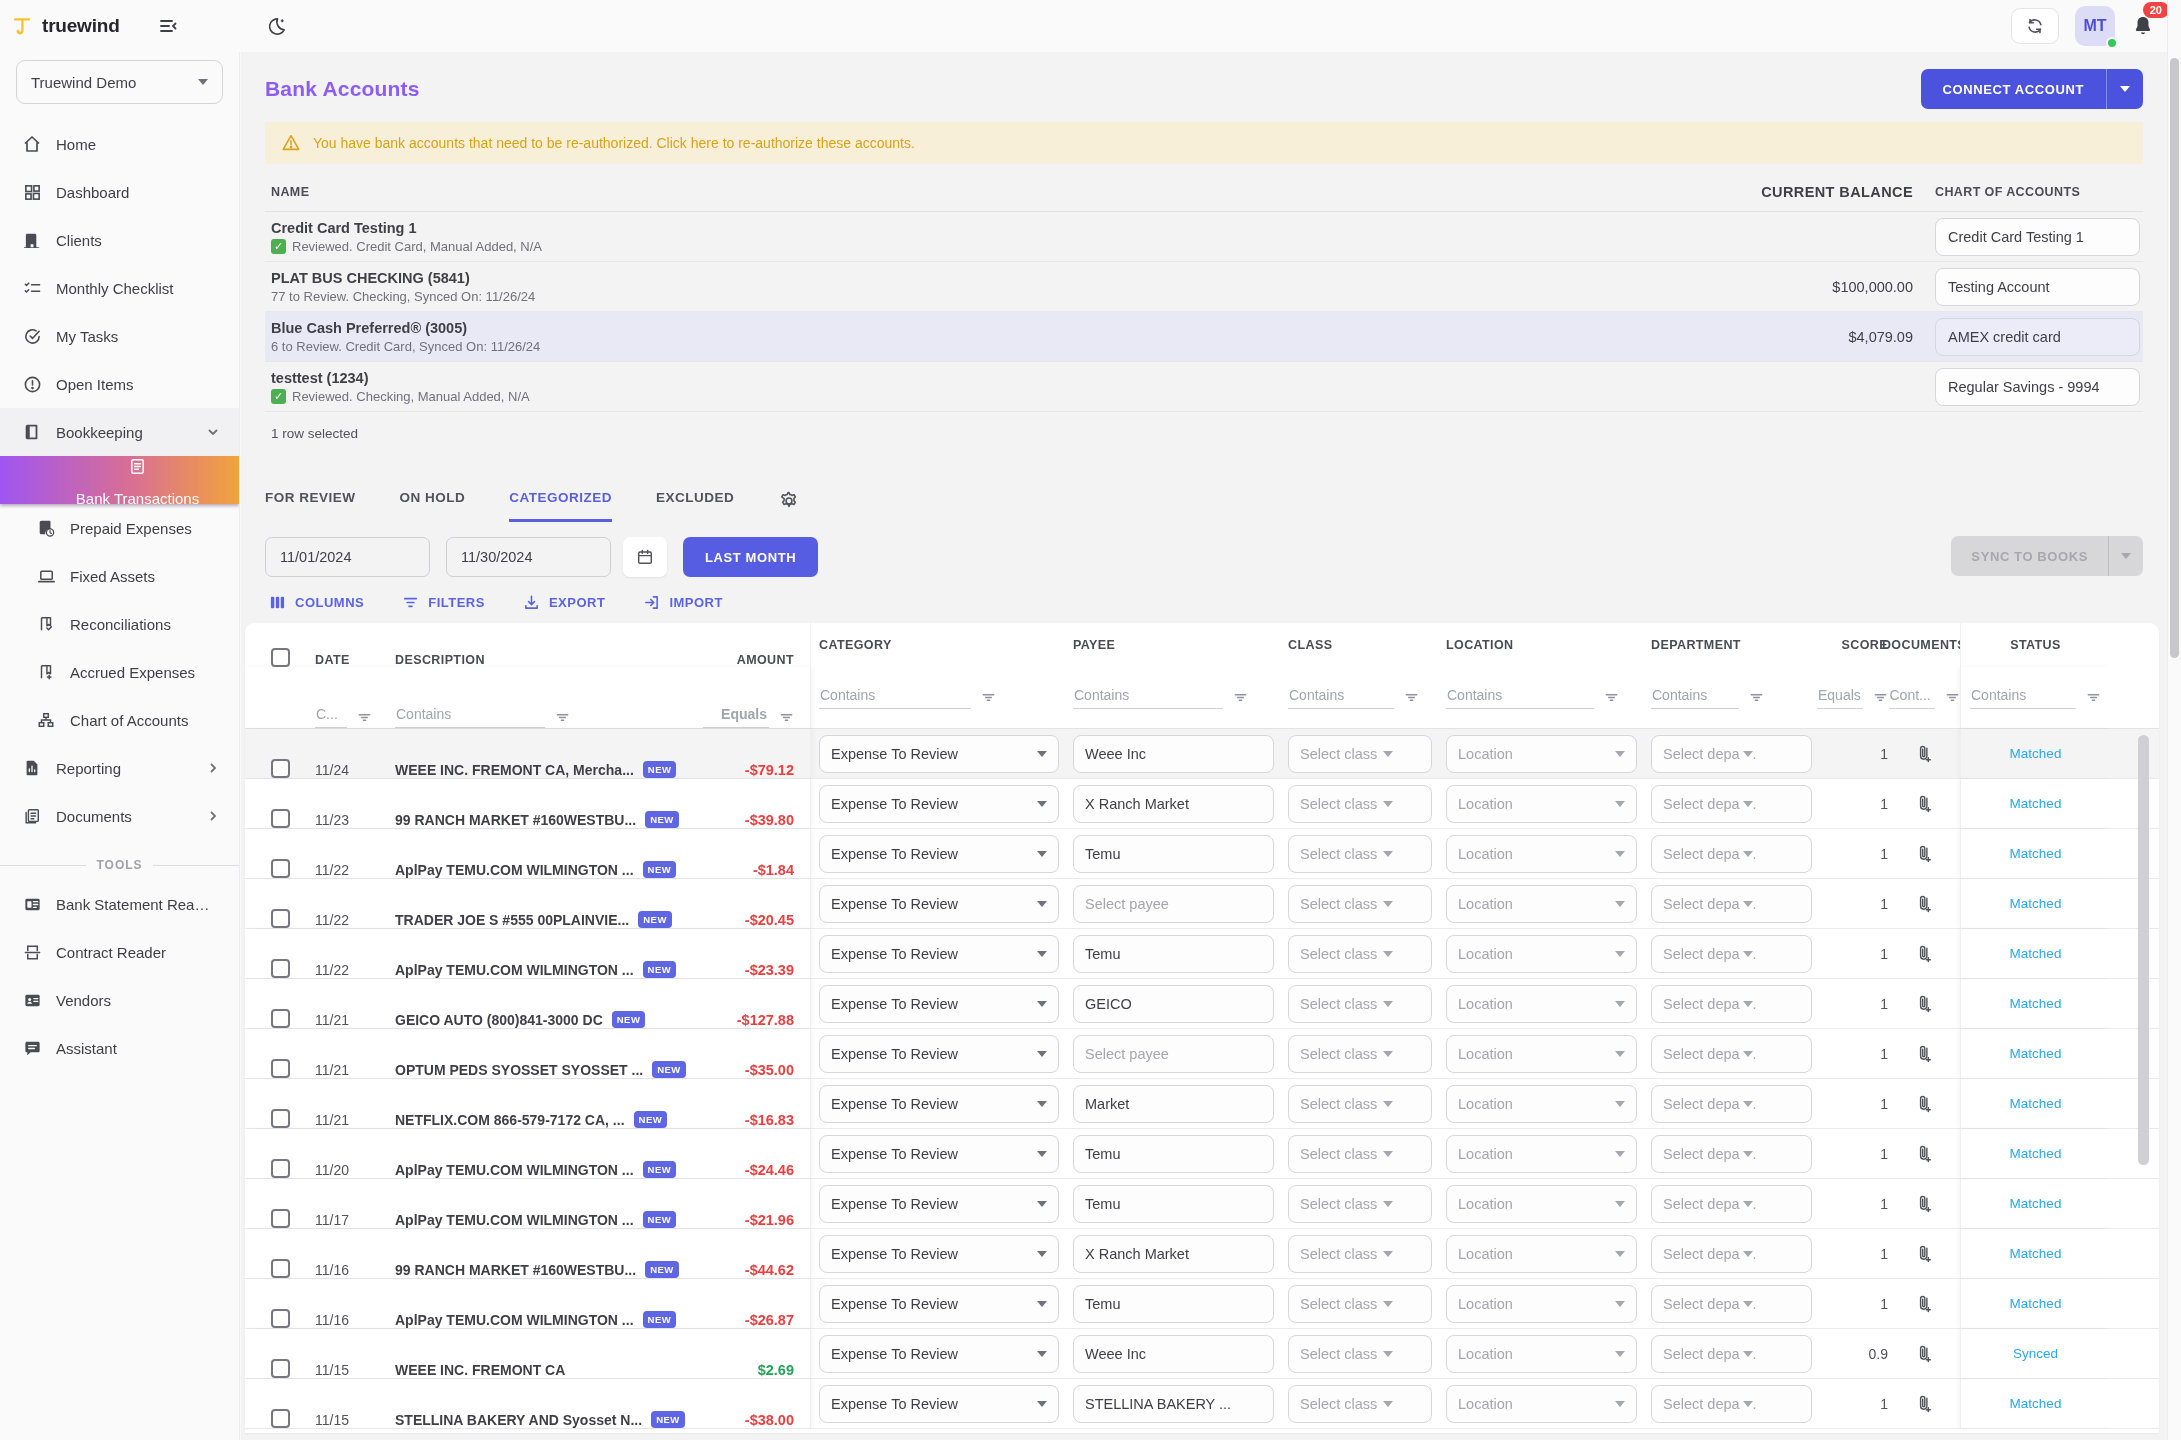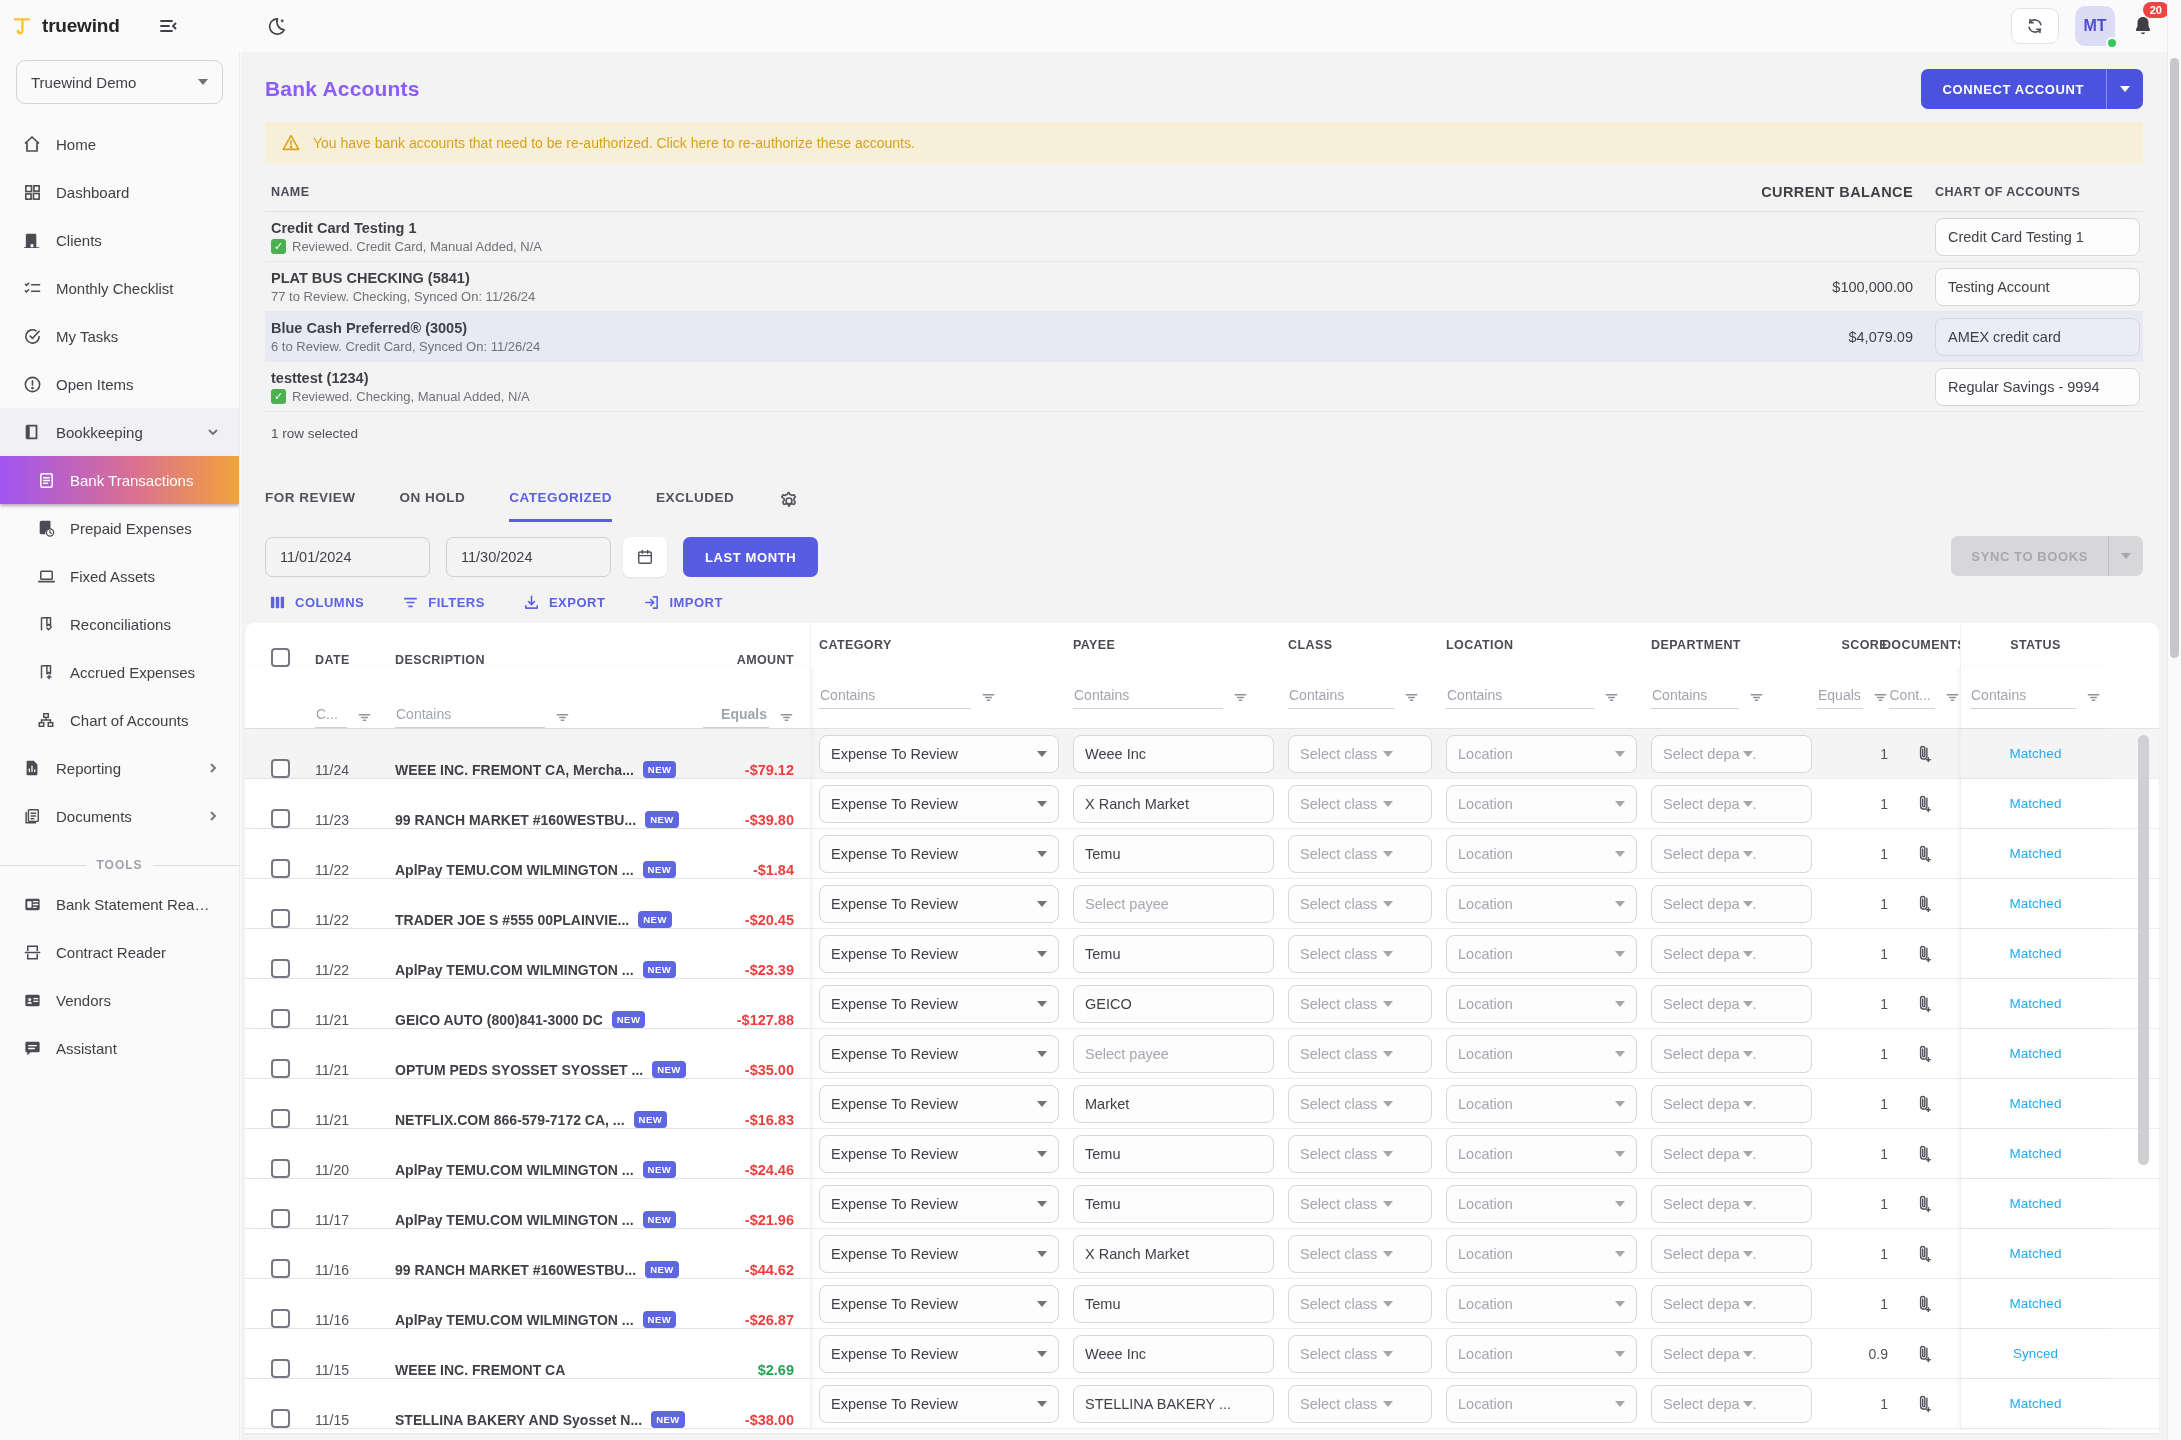--- a/index.html
+++ b/index.html
@@ -20,21 +20,21 @@
   .bell-wrap { position:relative; cursor:pointer; display:flex; }
   .bell-badge { position:absolute; top:-12px; right:-14px; background:#ef4444; color:#fff; font-size:11px; font-weight:700; padding:2px 7px; border-radius:10px; }
 
   
   .sidebar { position:absolute; top:52px; left:0; bottom:0; width:240px; background:#fafafa; border-right:1px solid #ececee; z-index:20; overflow:hidden; }
   .workspace { margin:8px 16px 16px 16px; height:44px; border:1px solid #d4d4d8; border-radius:9px; background:#fafafa; display:flex; align-items:center; justify-content:space-between; padding:0 14px; font-size:15px; color:#3f3f46; cursor:pointer; }
   .side-item { height:48px; display:flex; align-items:center; gap:14px; padding-left:22px; font-size:15px; color:#3f3f46; cursor:pointer; position:relative; white-space:nowrap; }
   .side-item .lbl { overflow:hidden; text-overflow:ellipsis; max-width:158px; }
   .side-item.sub { padding-left:36px; }
   .side-item.parent-open { background:#f1f1f3; }
-  .side-item.active { background:linear-gradient(90deg,#a055f0 0%,#d96f93 55%,#f2a33c 100%); color:#fff; box-shadow:0 2px 3px rgba(60,30,80,.35); }
+  .side-item.active { background:linear-gradient(90deg,#a055f0 0%,#d96f93 55%,#f2a33c 100%); color:#fff; box-shadow:0 2px 3px rgba(60,30,80,.35);flex-direction:column; }
   .side-item .chev { position:absolute; right:20px; display:flex; }
   .icon20 { width:20px; height:20px; flex:0 0 20px; display:flex; align-items:center; justify-content:center; }
   .tools-divider { display:flex; align-items:center; gap:10px; margin:18px 0 8px 0; color:#a1a1aa; font-size:12px; font-weight:700; letter-spacing:1px; }
   .tools-divider:before, .tools-divider:after { content:""; height:1px; background:#dcdce0; flex:1; }
 
   
   .main { position:absolute; top:52px; left:241px; right:14px; bottom:0; background:#f3f3f4; overflow:hidden; }
   .panel { padding:14px 24px 0 24px; }
   .panel-head { display:flex; align-items:center; justify-content:space-between; height:46px; }
   .page-title { font-size:21px; font-weight:700; color:#8b5cf6; letter-spacing:0.2px; }

